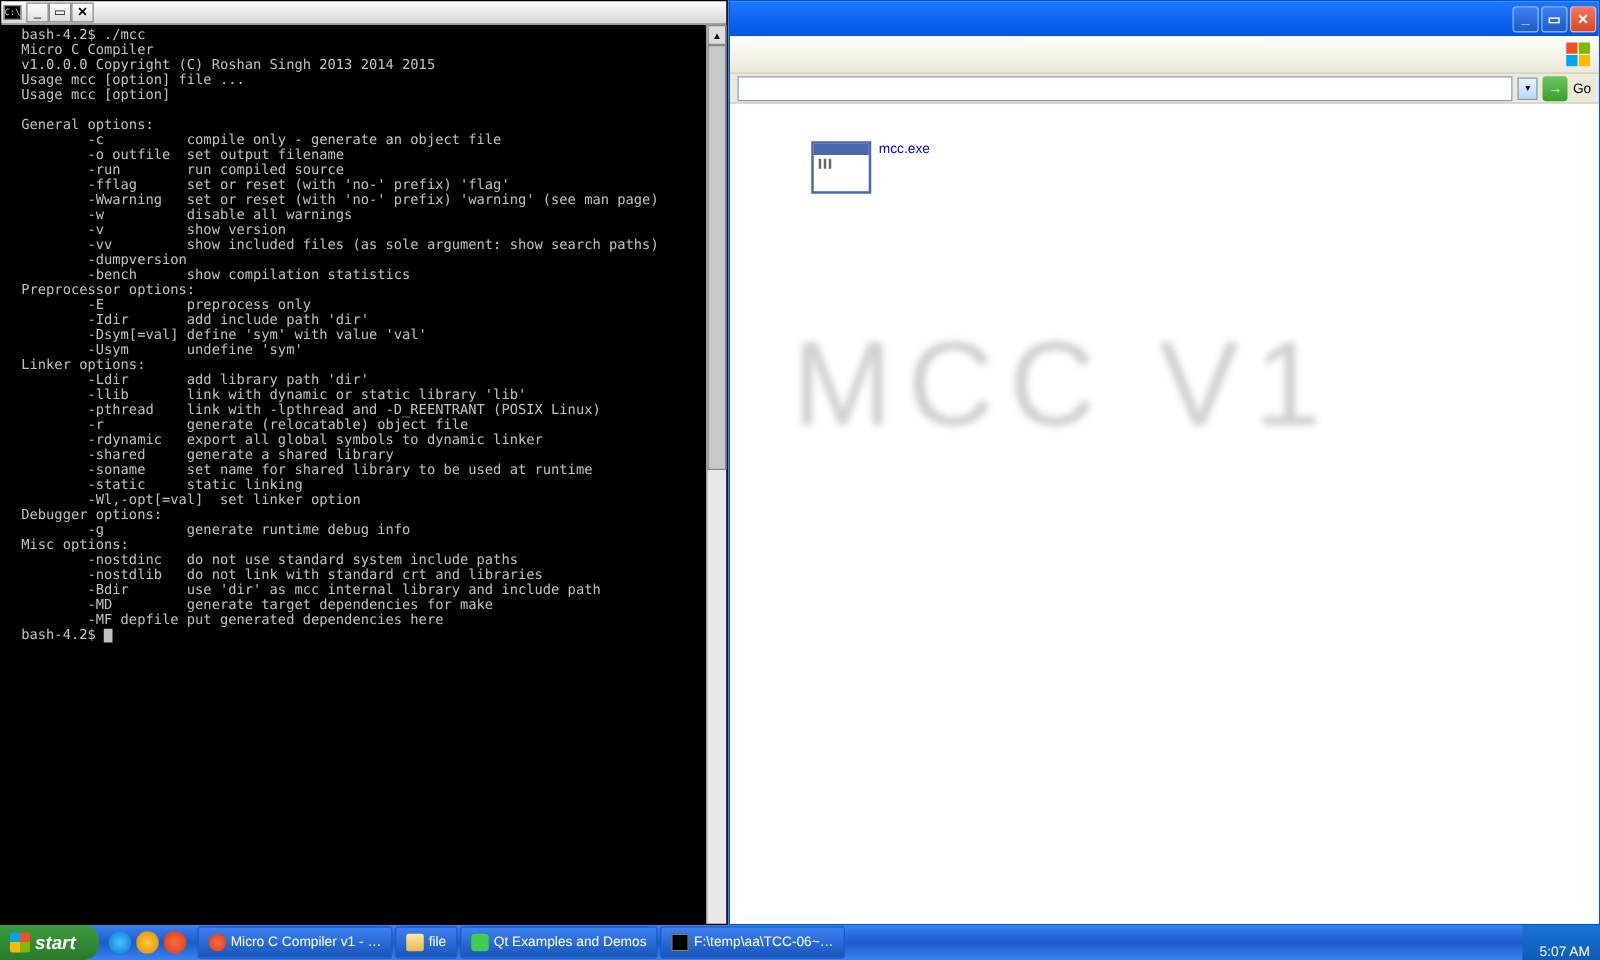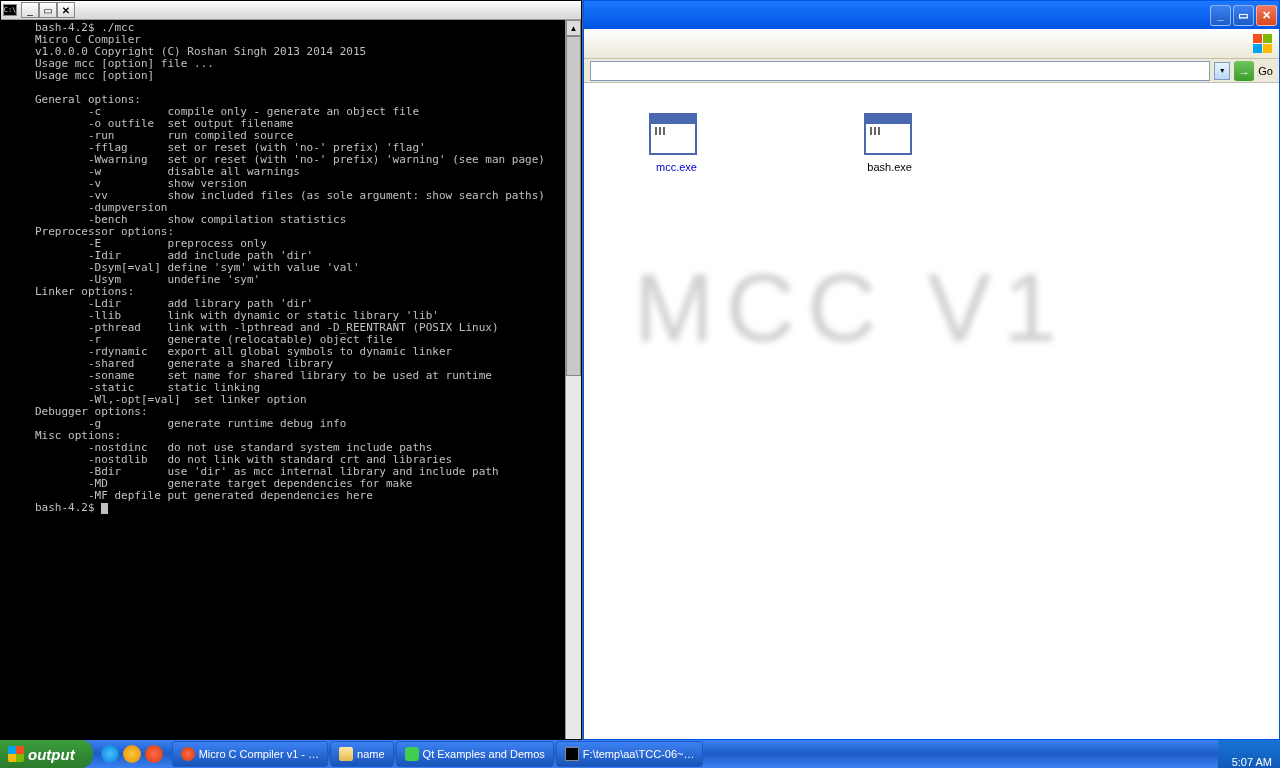--- a/index.html
+++ b/index.html
@@ -57,25 +57,24 @@
   cursor: pointer;
 }
 .titlebar-btn.close { font-weight: bold; }
 .terminal-body {
   flex: 1;
   background: #000;
   color: #c0c0c0;
   font-family: "Lucida Console", Consolas, monospace;
   font-size: 11px;
   line-height: 12px;
-  padding: 2px 2px;
+  padding: 2px 16px;
   white-space: pre;
   overflow: hidden;
   position: relative;
-  margin-left: 32px;
 }
 .terminal-cursor {
   display: inline-block;
   width: 7px; height: 11px;
   background: #c0c0c0;
   vertical-align: bottom;
 }
 .terminal-scrollbar {
   position: absolute;
   right: 0; top: 19px;
@@ -201,24 +200,23 @@
 
 .explorer-content {
   padding: 30px 20px;
   position: relative;
   height: calc(100% - 82px);
   background: #fff;
 }
 .file-icon {
   position: absolute;
   display: flex;
-  align-items: flex-end;
+  align-items: flex-start;
   gap: 6px;
   cursor: pointer;
-  flex-direction: column;
 }
 .file-icon-img {
   width: 48px; height: 42px;
   background: #fff;
   border: 2px solid #4a68b0;
   position: relative;
 }
 .file-icon-img::before {
   content: "";
   position: absolute;
@@ -393,46 +391,42 @@
       <input class="address-input" value="" style="">
       <div class="address-dropdown">▾</div>
       <div class="go-btn">→</div>
       <span class="go-label">Go</span>
     </div>
     <div class="explorer-content">
       <div class="file-icon" style="left:65px; top:30px;">
         <div class="file-icon-img"></div>
         <span class="file-label selected">mcc.exe</span>
       </div>
-      <div class="file-icon" style="left:280px; top:30px;">
-        <div class="file-icon-img"></div>
-        <span class="file-label">bash.exe</span>
-      </div>
       <div class="watermark">MCC V1</div>
     </div>
   </div>
 </div>
 
 <div class="taskbar">
   <div class="start-btn">
     <span class="start-flag"></span>
-    <span>output</span>
+    <span>start</span>
   </div>
   <div class="quick-launch">
     <div class="ql-icon" style="background:radial-gradient(circle,#4cc2ff,#0078d4)"></div>
     <div class="ql-icon" style="background:radial-gradient(circle,#ffc83d,#e08b00)"></div>
     <div class="ql-icon" style="background:radial-gradient(circle,#ff6a4d,#d83b01)"></div>
   </div>
   <div class="task-btn">
     <div class="task-icon" style="background:radial-gradient(circle,#ff6a4d,#d83b01);border-radius:50%"></div>
     <span>Micro C Compiler v1 - …</span>
   </div>
   <div class="task-btn">
     <div class="task-icon" style="background:linear-gradient(#ffe9a6,#e8b84a);border-radius:2px"></div>
-    <span>name</span>
+    <span>file</span>
   </div>
   <div class="task-btn">
     <div class="task-icon" style="background:#41cd52;border-radius:3px"></div>
     <span>Qt Examples and Demos</span>
   </div>
   <div class="task-btn">
     <div class="task-icon" style="background:#000;border:1px solid #888"></div>
     <span>F:\temp\aa\TCC-06~…</span>
   </div>
   <div class="tray">

